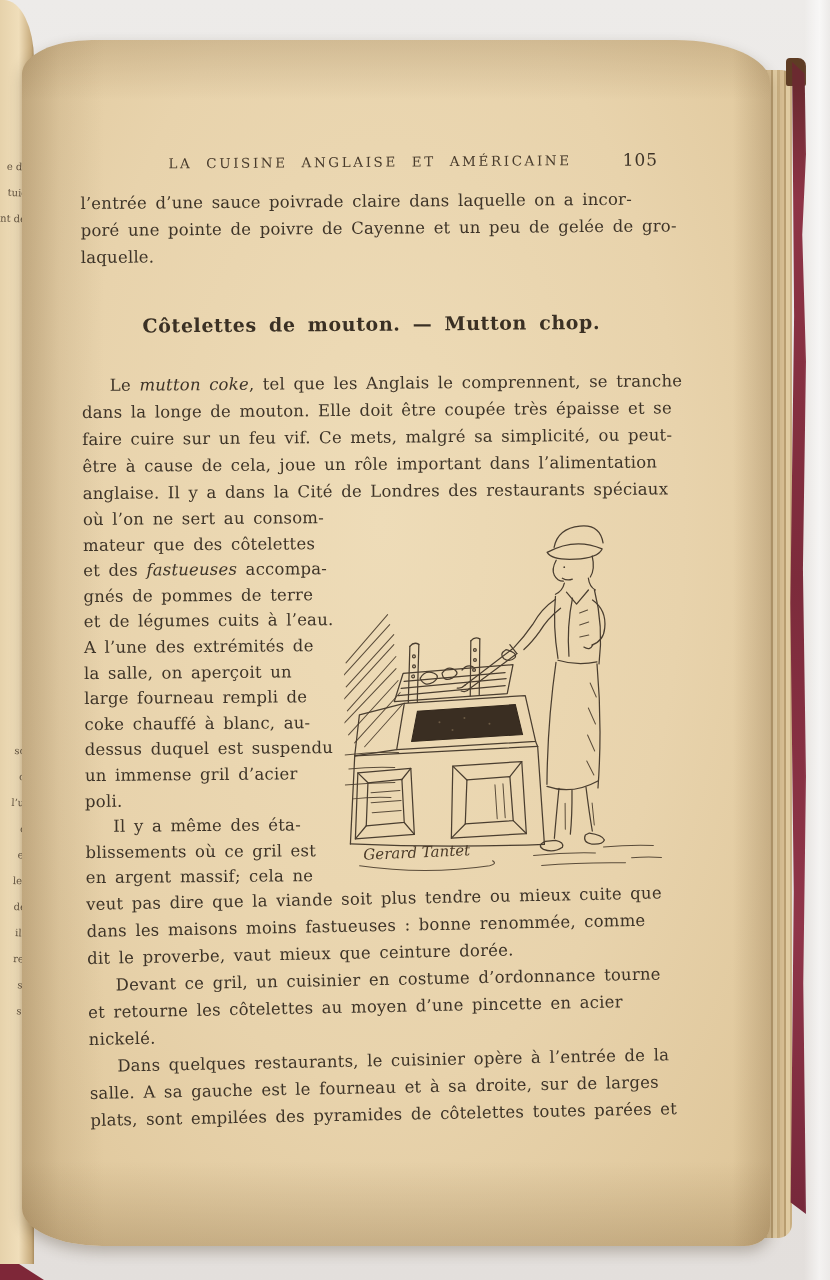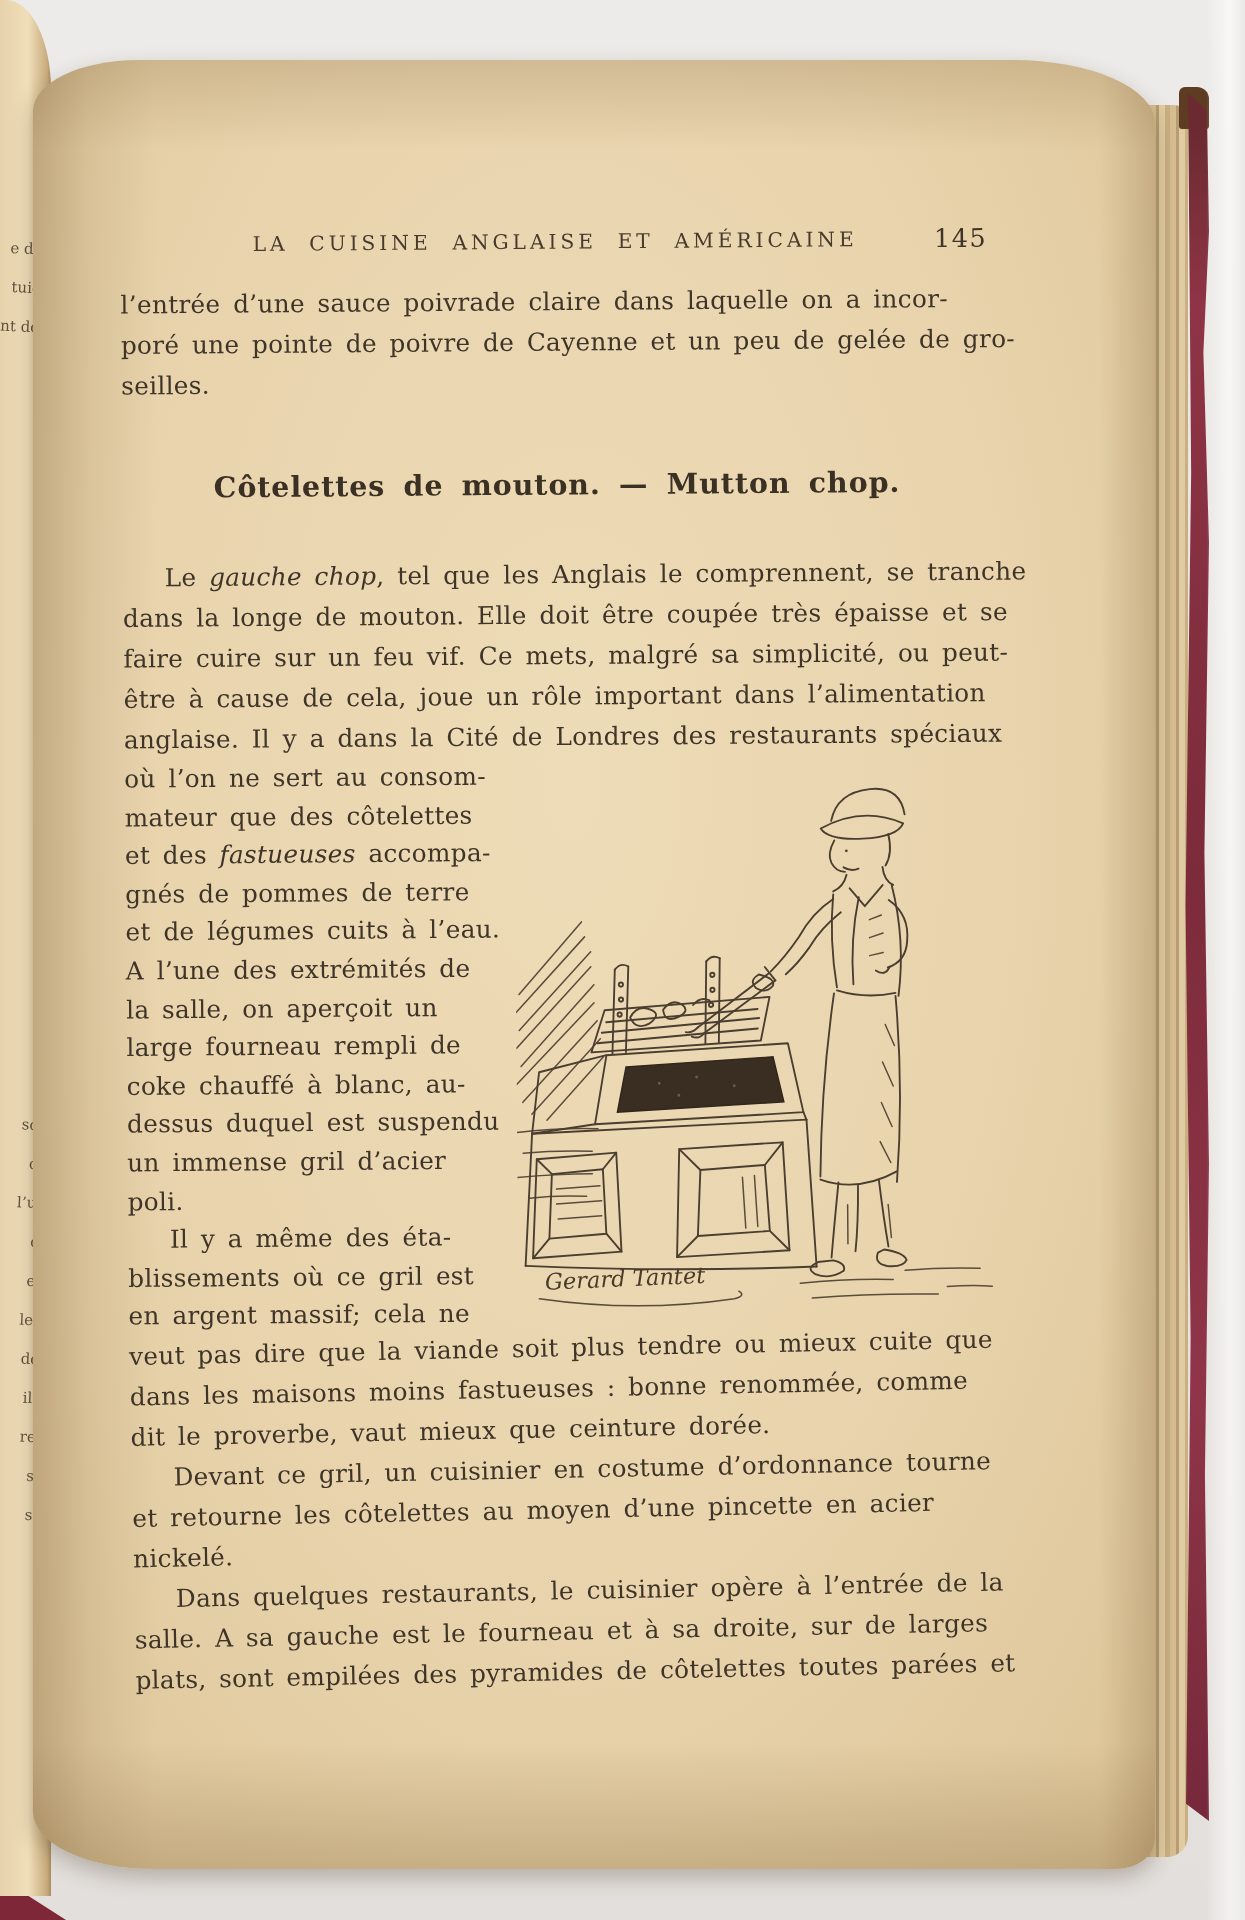--- a/index.html
+++ b/index.html
@@ -96,33 +96,33 @@
       <div>re</div>
       <div>s</div>
       <div>s</div>
     </div>
 
   <div class="page">
     <div class="content">
 
       <div class="header-row">
         <span>LA CUISINE ANGLAISE ET AMÉRICAINE</span>
-        <span class="pageno">145</span>
+        <span class="pageno">105</span>
       </div>
 
       <div class="p1">
           <div class="tline"><span>l’entrée d’une sauce poivrade claire dans laquelle on a incor-</span></div>
           <div class="tline"><span>poré une pointe de poivre de Cayenne et un peu de gelée de gro-</span></div>
-          <div class="tline"><span>seilles.</span></div>
+          <div class="tline"><span>laquelle.</span></div>
         </div>
 
       <div class="heading">Côtelettes de mouton. — Mutton chop.</div>
 
       <div>
-          <div class="tline indent"><span>Le </span><span class="it">gauche chop</span><span>, tel que les Anglais le comprennent, se tranche</span></div>
+          <div class="tline indent"><span>Le </span><span class="it">mutton coke</span><span>, tel que les Anglais le comprennent, se tranche</span></div>
           <div class="tline"><span>dans la longe de mouton. Elle doit être coupée très épaisse et se</span></div>
           <div class="tline"><span>faire cuire sur un feu vif. Ce mets, malgré sa simplicité, ou peut-</span></div>
           <div class="tline"><span>être à cause de cela, joue un rôle important dans l’alimentation</span></div>
           <div class="tline"><span>anglaise. Il y a dans la Cité de Londres des restaurants spéciaux</span></div>
         </div>
 
       <div class="cols">
         <div class="col-left">
             <div class="tline"><span>où l’on ne sert au consom-</span></div>
             <div class="tline"><span>mateur que des côtelettes</span></div>

